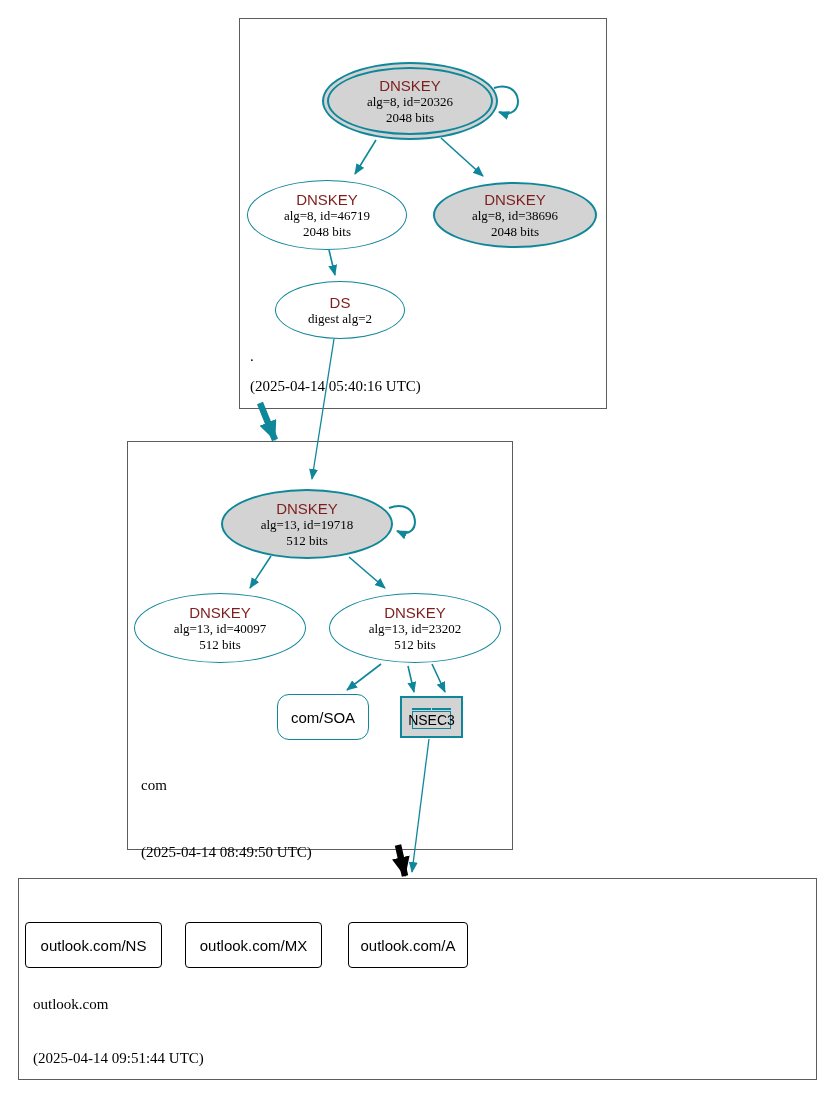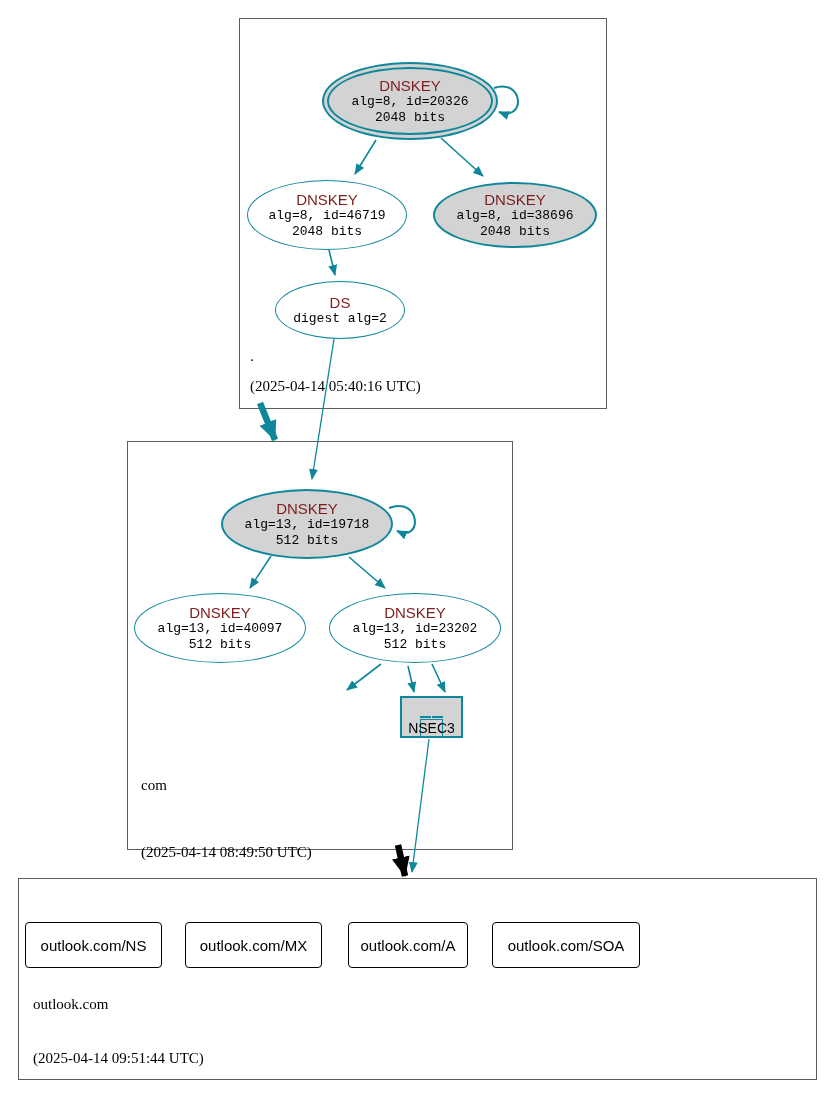--- a/index.html
+++ b/index.html
@@ -15,39 +15,39 @@
   #label-com{left:141px;top:777px;}
   #ts-com{left:141px;top:844px;}
   #label-outlook{left:33px;top:996px;font-family:Liberation Serif, serif;}
   #ts-outlook{left:33px;top:1050px;}
 
   .ellipse{position:absolute;border:1.5px solid #0f879a;border-radius:50%;background:#fff;
     display:flex;flex-direction:column;align-items:center;justify-content:center;text-align:center;box-sizing:border-box;}
   .ellipse.gray{background:#d3d3d3;}
   .ellipse.thick{border-width:2.5px;}
   .node-title{font-size:15px;line-height:1.15;color:#7f1d1d;}
-  .node-detail{font-family:Liberation Mono, monospace;font-size:13px;line-height:1.18;color:#000;}
+  .node-detail{font-family:Liberation Serif, serif;font-size:13px;line-height:1.18;color:#000;}
 
   
   #n-root-ksk{position:absolute;left:322px;top:62px;width:176px;height:78px;border:2px solid #0f879a;border-radius:50%;background:#d3d3d3;box-sizing:border-box;}
   #n-root-ksk .inner{position:absolute;left:3px;top:3px;right:3px;bottom:3px;border:2px solid #0f879a;border-radius:50%;background:#d3d3d3;
     display:flex;flex-direction:column;align-items:center;justify-content:center;text-align:center;box-sizing:border-box;}
 
   #n-root-zsk{left:247px;top:180px;width:160px;height:70px;}
   #n-root-ksk2{left:433px;top:182px;width:164px;height:66px;}
   #n-ds{left:275px;top:281px;width:130px;height:58px;text-align:center;}
   #n-com-ksk{left:221px;top:489px;width:172px;height:70px;}
   #n-com-zsk1{left:134px;top:593px;width:172px;height:70px;}
   #n-com-zsk2{left:329px;top:593px;width:172px;height:70px;}
 
   .soa{position:absolute;left:277px;top:694px;width:92px;height:46px;border:1.5px solid #0f879a;border-radius:12px;background:#fff;
     display:flex;align-items:center;justify-content:center;font-size:15px;color:#000;box-sizing:border-box;}
 
   .nsec3{position:absolute;left:400px;top:696px;width:63px;height:42px;border:2.5px solid #0f879a;background:#d3d3d3;
-    box-sizing:border-box;padding:18px;display:flex;flex-direction:column;gap:1px;}
+    box-sizing:border-box;padding:10px;display:flex;flex-direction:column;gap:1px;}
   .nsec3-header{display:flex;gap:1px;height:10px;}
   .nsec3-cell{flex:1;border:1.5px solid #0f879a;background:#d3d3d3;box-sizing:border-box;}
   .nsec3-body{flex:1;border:1.5px solid #0f879a;background:#d3d3d3;display:flex;align-items:center;justify-content:center;
     font-size:14px;color:#000;box-sizing:border-box;}
 
   .rrset{position:absolute;top:922px;height:46px;border:1.5px solid #000;border-radius:4px;background:#fff;
     display:flex;align-items:center;justify-content:center;font-size:15px;color:#000;box-sizing:border-box;white-space:nowrap;}
   #rr-ns{left:25px;width:137px;}
   #rr-mx{left:185px;width:137px;}
   #rr-a{left:348px;width:120px;}
@@ -134,33 +134,33 @@
     <div class="node-detail">alg=13, id=40097</div>
     <div class="node-detail">512 bits</div>
   </div>
 
   <div class="ellipse" id="n-com-zsk2">
     <div class="node-title">DNSKEY</div>
     <div class="node-detail">alg=13, id=23202</div>
     <div class="node-detail">512 bits</div>
   </div>
 
+  <div class="soa">com/SOA</div>
 
   <div class="nsec3">
     <div class="nsec3-header">
       <div class="nsec3-cell"></div>
       <div class="nsec3-cell"></div>
     </div>
     <div class="nsec3-body">NSEC3</div>
   </div>
 
   <div class="rrset" id="rr-ns">outlook.com/NS</div>
   <div class="rrset" id="rr-mx">outlook.com/MX</div>
   <div class="rrset" id="rr-a">outlook.com/A</div>
-  <div class="rrset" id="rr-soa">outlook.com/SOA</div>
 
   <div class="zone-label" id="label-root">.</div>
   <div class="zone-ts" id="ts-root">(2025-04-14 05:40:16 UTC)</div>
   <div class="zone-label" id="label-com">com</div>
   <div class="zone-ts" id="ts-com">(2025-04-14 08:49:50 UTC)</div>
   <div class="zone-label" id="label-outlook">outlook.com</div>
   <div class="zone-ts" id="ts-outlook">(2025-04-14 09:51:44 UTC)</div>
 
 </div>
 

